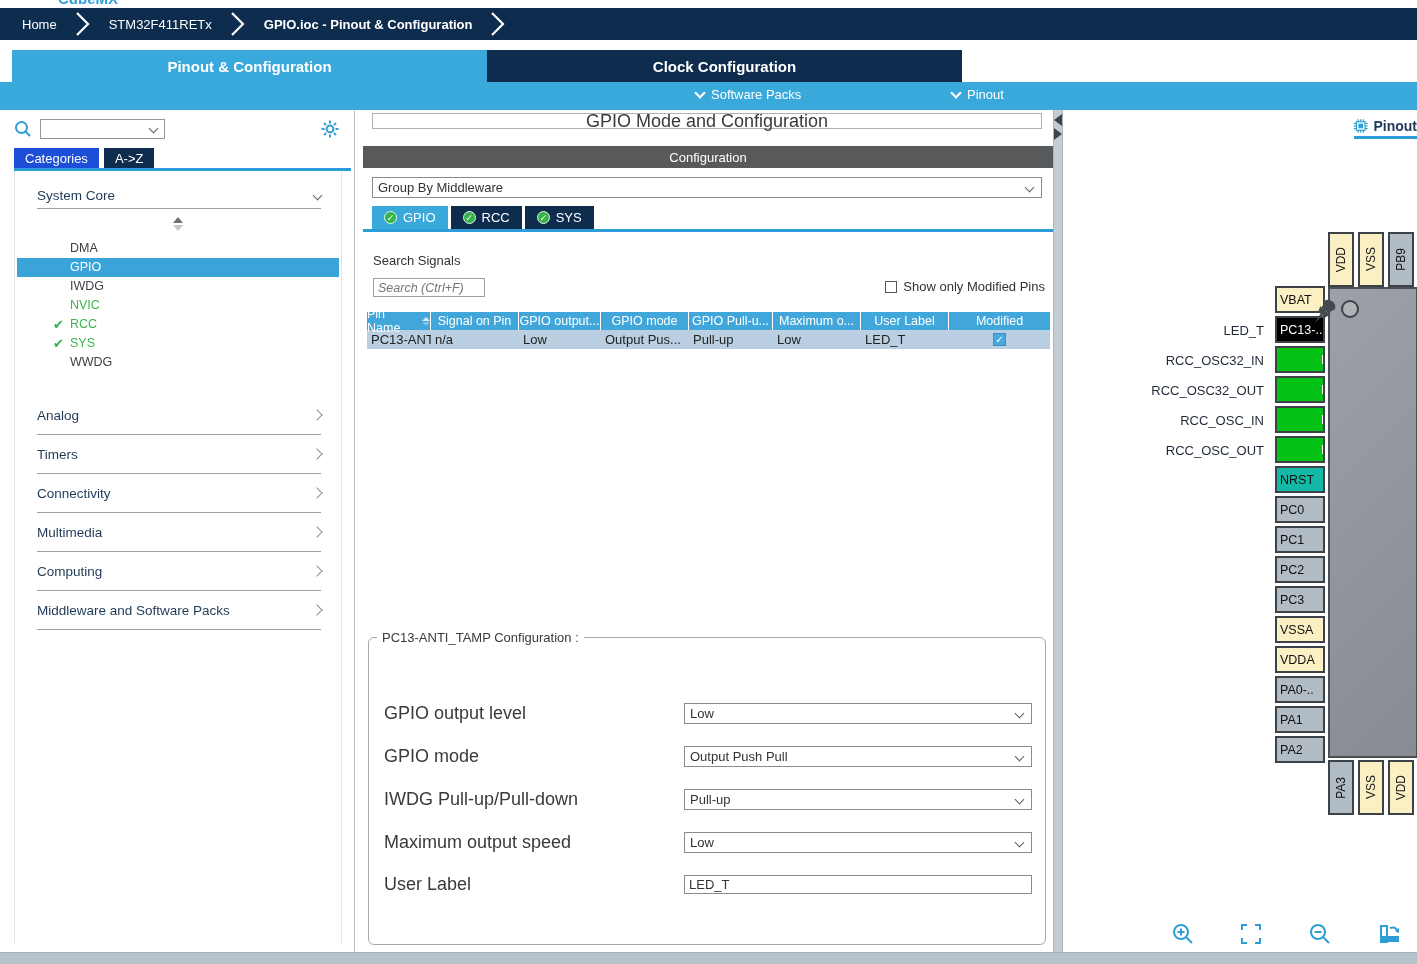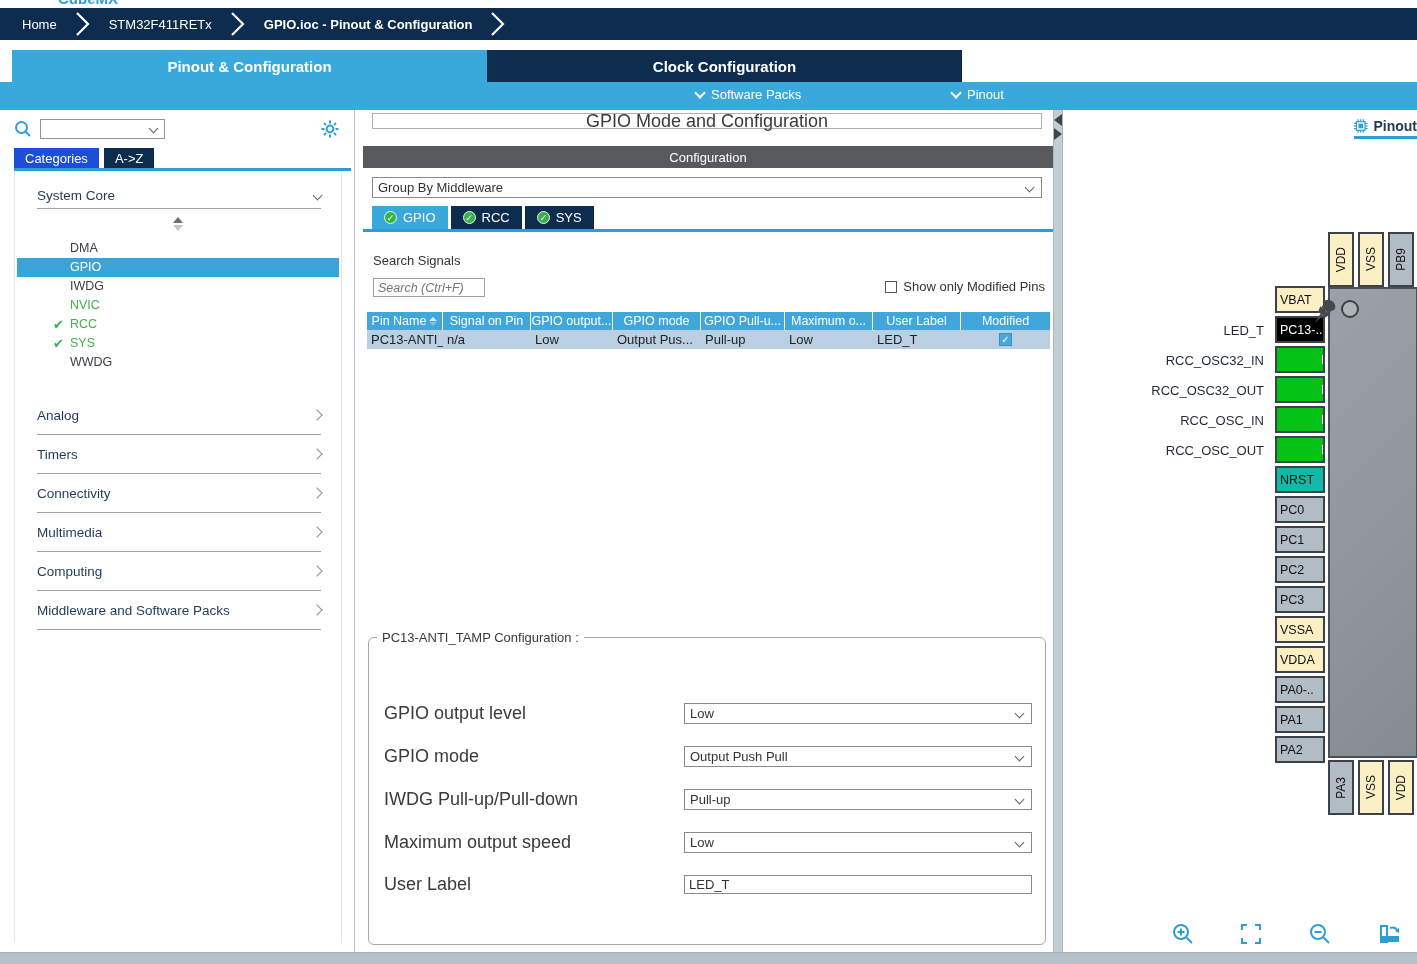--- a/index.html
+++ b/index.html
@@ -80,21 +80,21 @@
   .search-label { position:absolute; top:143px; left:10px; font-size:13px; color:#333; }
   .signal-search { position:absolute; top:168px; left:10px; width:112px; height:19px; border:1px solid #9aa0a5; font-size:12.5px; font-style:italic; color:#9aa0a5; padding-left:4px; font-family:"Liberation Sans",sans-serif; }
   .show-mod { position:absolute; top:169px; right:8px; display:flex; align-items:center; gap:6px; font-size:13px; color:#333; }
   .cbx { width:12px; height:12px; border:1px solid #555; background:#fff; cursor:pointer; }
   .sig-table { position:absolute; top:202px; left:4px; width:683px; font-size:12.5px; }
   .thead { display:flex; background:#41a7da; color:#fff; height:18px; }
   .th { display:flex; align-items:center; justify-content:center; border-right:1px solid #fff; gap:3px; }
   .th:last-child { border-right:none; }
   .trow { display:flex; background:#bad0e2; color:#222; height:19px; }
   .td { display:flex; align-items:center; padding-left:4px; font-size:13px; overflow:hidden; white-space:nowrap; }
-  .c0{width:76px}.c1{width:88px}.c2{width:82px}.c3{width:88px}.c4{width:84px}.c5{width:88px}.c6{width:88px}.c7{flex:1; justify-content:center; padding-left:0;}
+  .c0{width:64px}.c1{width:88px}.c2{width:82px}.c3{width:88px}.c4{width:84px}.c5{width:88px}.c6{width:88px}.c7{flex:1; justify-content:center; padding-left:0;}
   .hdr-sort { display:inline-block; line-height:4px; }
   .hdr-sort .u,.hdr-sort .d { display:block; width:0; height:0; margin:1px auto; }
   .hdr-sort .u { border-left:4px solid transparent; border-right:4px solid transparent; border-bottom:4px solid #d9ecf7; }
   .hdr-sort .d { border-left:4px solid transparent; border-right:4px solid transparent; border-top:4px solid #7fc4e6; }
   .mod-box { width:13px; height:13px; background:#4aa9dc; border:1px solid #3a8fc0; color:#fff; font-size:10px; line-height:12px; text-align:center; cursor:pointer; }
   .cfg-box { position:absolute; top:527px; left:5px; right:7px; height:308px; border:1px solid #a8a8a8; border-radius:6px; }
   .cfg-legend { position:absolute; top:-8px; left:8px; background:#fff; padding:0 5px; font-size:13px; color:#3a3a3a; }
   .cfg-row { position:absolute; left:15px; right:13px; height:22px; display:flex; align-items:center; }
   .cfg-label { font-size:18px; color:#3a3a3a; }
   .cfg-select { margin-left:auto; width:348px; height:21px; border:1px solid #8a8a8a; display:flex; align-items:center; font-size:13px; color:#333; padding-left:5px; background:#fff; cursor:pointer; }

